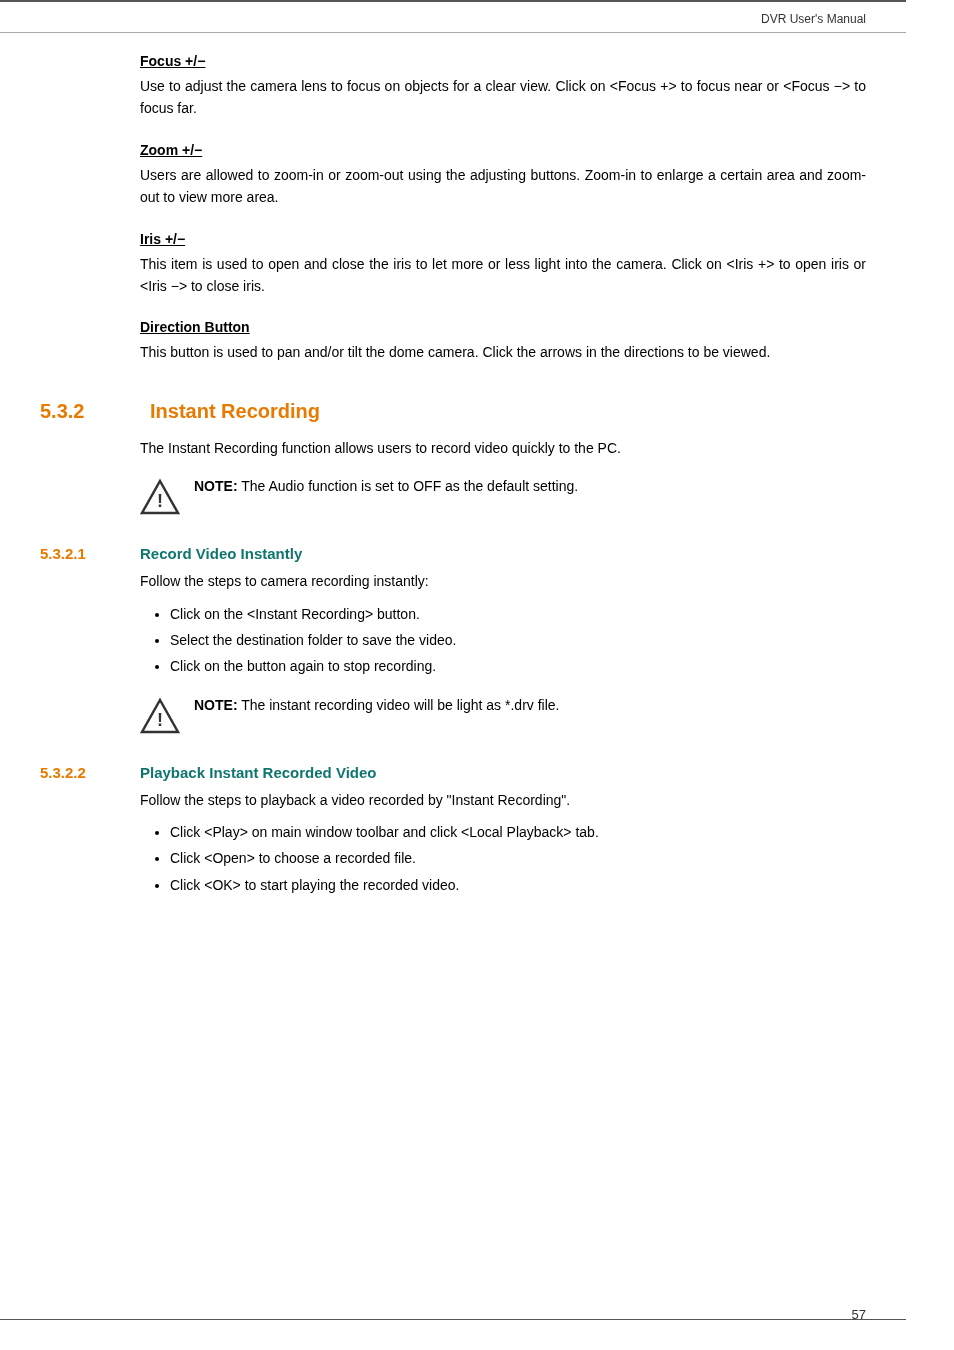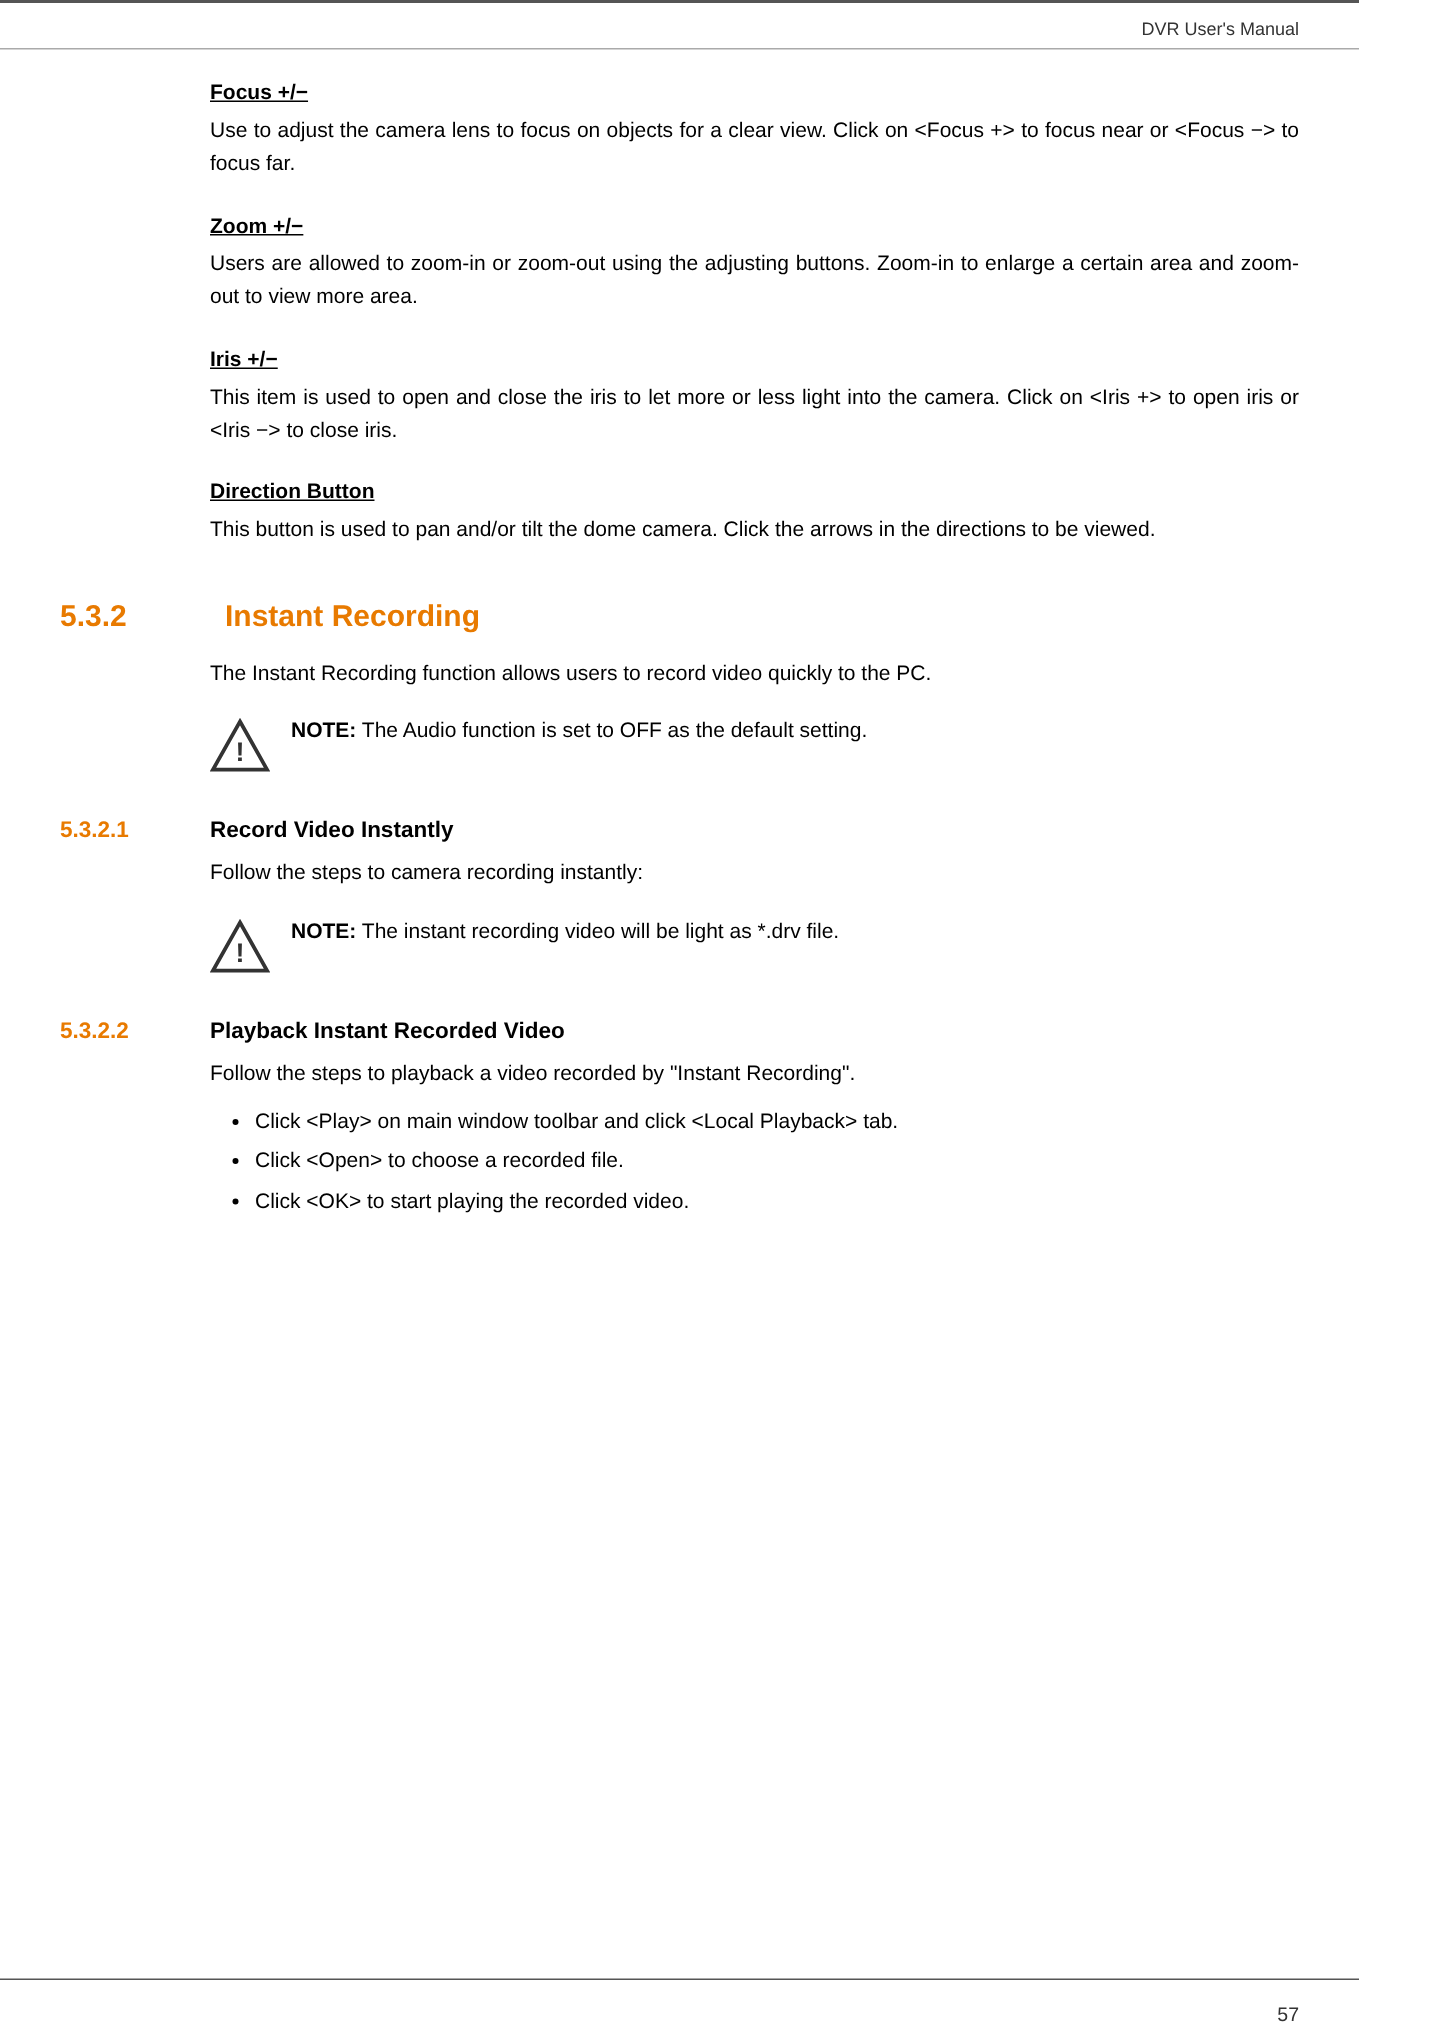--- a/index.html
+++ b/index.html
@@ -102,21 +102,21 @@
 
     .sub-number {
       color: #e87a00;
       font-size: 15px;
       font-weight: bold;
       white-space: nowrap;
       min-width: 80px;
     }
 
     .sub-title {
-      color: #000000;
+      color: #0f766e;
       font-size: 15px;
       font-weight: bold;
       text-align: center;
     }
 
     .sub-body {
       font-size: 14px;
       line-height: 1.6;
       padding-left: 100px;
       text-align: justify;
@@ -165,21 +165,21 @@
       position: absolute;
       bottom: 30px;
       left: 0;
       right: 0;
       height: 1px;
       background: #555;
     }
 
     .page-number {
       position: absolute;
-      bottom: 0;
+      bottom: 28px;
       right: 40px;
       font-size: 13px;
       color: #333;
     }
   </style>
 </head>
 <body>
 
 <div class="page">
   <div class="top-border"></div>
@@ -231,20 +231,25 @@
         </div>
       </div>
 
       <div class="sub-section">
         <div class="sub-section-title-row">
           <span class="sub-number">5.3.2.1</span>
           <span class="sub-title">Record Video Instantly</span>
         </div>
         <div class="sub-body">
           <div>Follow the steps to camera recording instantly:</div>
+          <ul class="bullet-list">
+            <li>Click on the &lt;Instant Recording&gt; button.</li>
+            <li>Select the destination folder to save the video.</li>
+            <li>Click on the button again to stop recording.</li>
+          </ul>
 
           <div class="note-box">
             <svg class="warning-icon" viewBox="0 0 40 40" xmlns="http://www.w3.org/2000/svg">
               <polygon points="20,4 38,36 2,36" fill="none" stroke="#333" stroke-width="2.5"></polygon>
               <text x="20" y="30" text-anchor="middle" font-size="18" font-weight="bold" fill="#333">!</text>
             </svg>
             <div class="note-text">
               <strong>NOTE:</strong>
               <span> </span>
               <span>The instant recording video will be light as *.drv file.</span>

